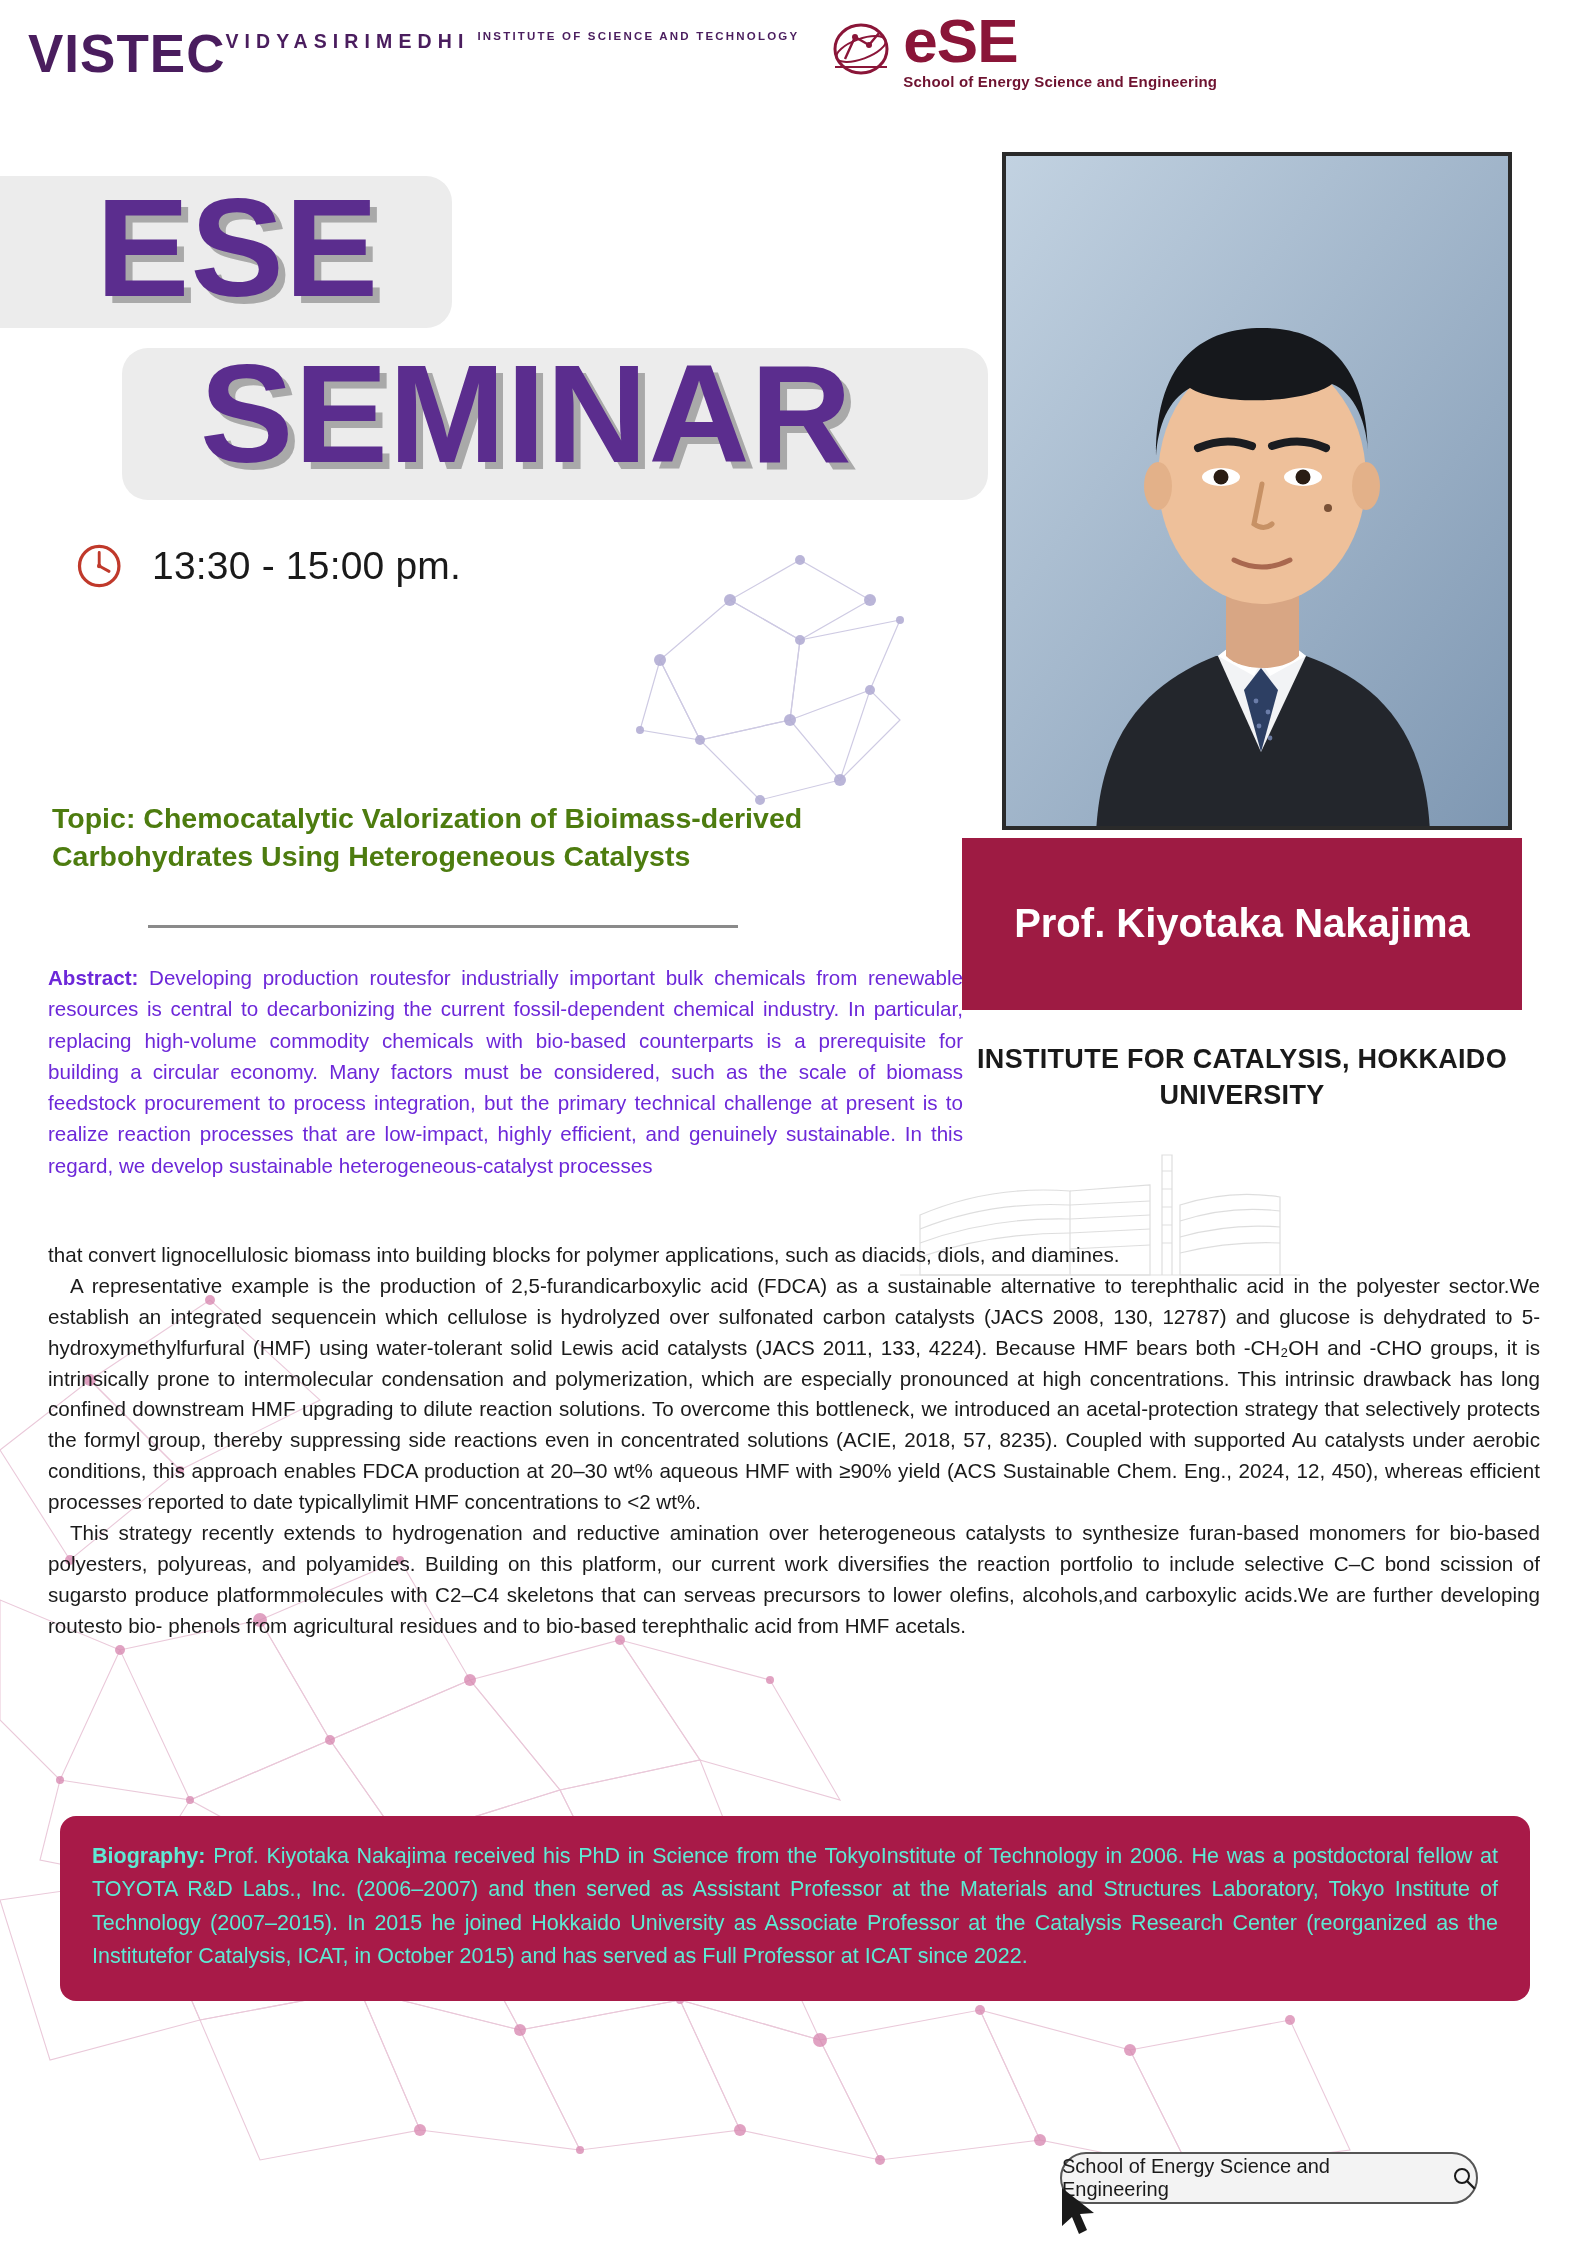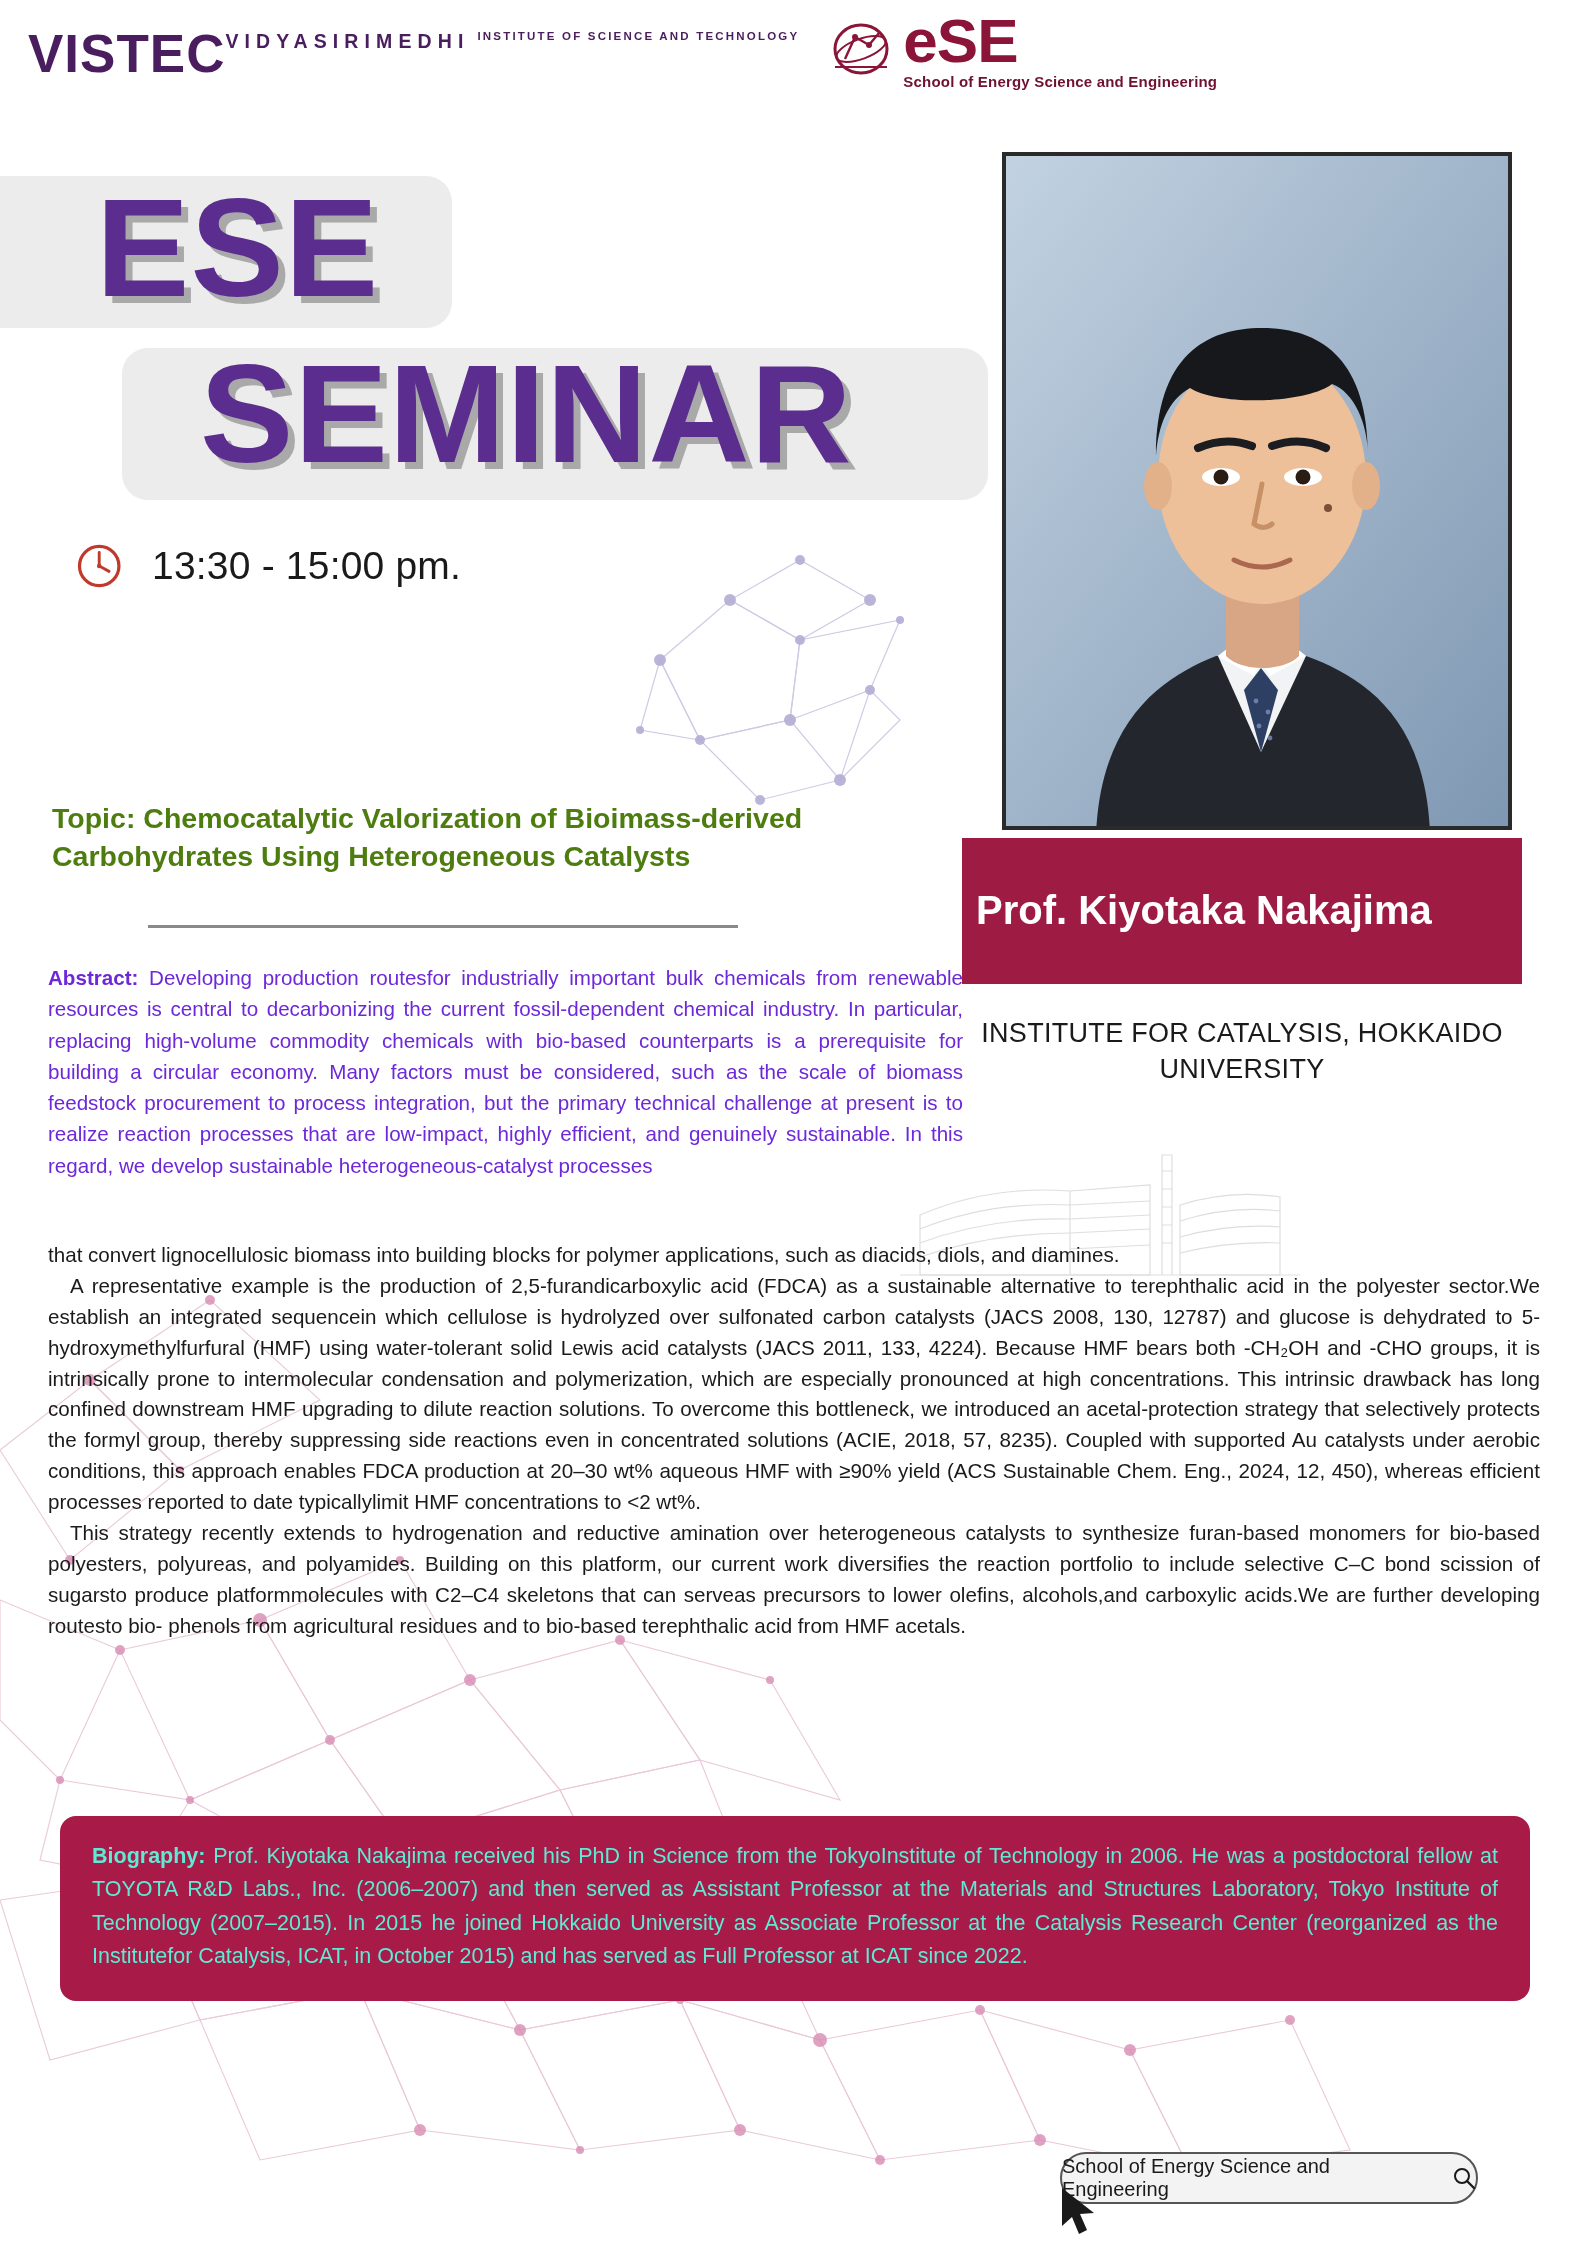--- a/index.html
+++ b/index.html
@@ -167,42 +167,43 @@
     position: absolute; inset: 0;
     background: linear-gradient(160deg, #b9cadb 0%, #8fa8c2 60%, #7f98b3 100%);
   }
 
   
   .name-band {
     position: absolute;
     left: 962px;
     top: 838px;
     width: 560px;
-    height: 146px;
+    height: 172px;
     background: #9e1b43;
     z-index: 4;
     display: flex;
     align-items: center;
+    justify-content: center;
     text-align: center;
   }
   .name-band span {
     color: #ffffff;
     font-size: 40px;
     font-weight: bold;
     line-height: 1.28;
     padding: 0 14px;
   }
   .affiliation {
     position: absolute;
     left: 962px;
-    top: 1015px;
+    top: 1041px;
     width: 560px;
     text-align: center;
     font-size: 27px;
-    font-weight: normal;
+    font-weight: bold;
     color: #1a1a1a;
     line-height: 1.35;
     letter-spacing: 0.3px;
     z-index: 4;
   }
 
   
   .abstract-col {
     position: absolute;
     left: 48px;

